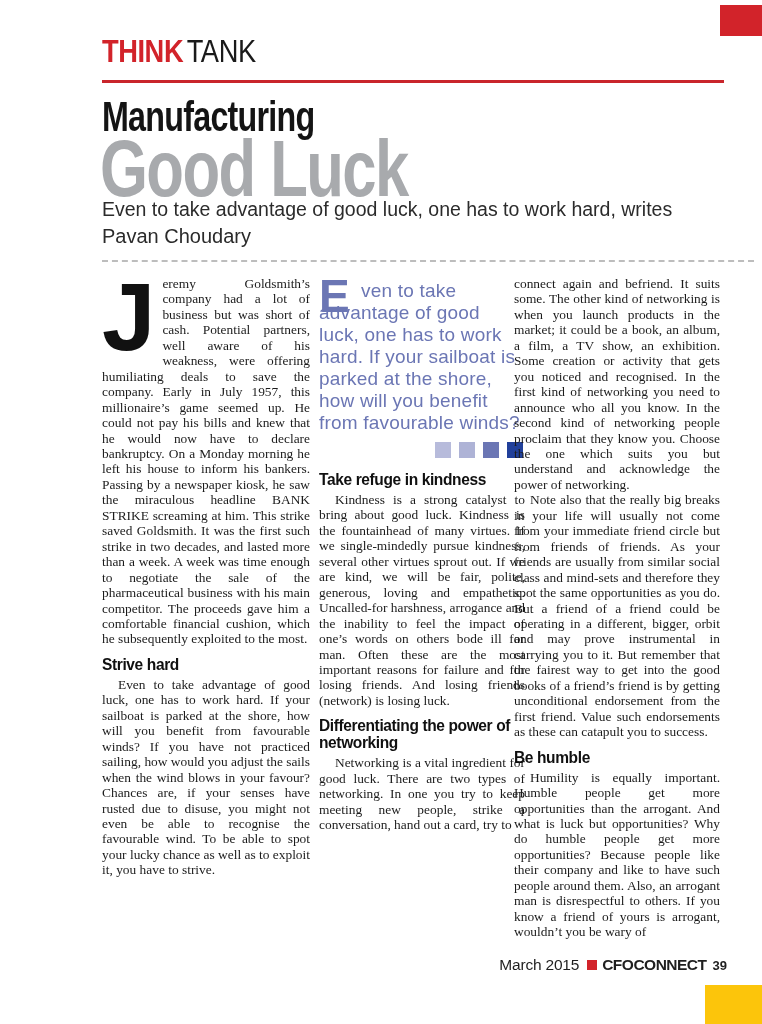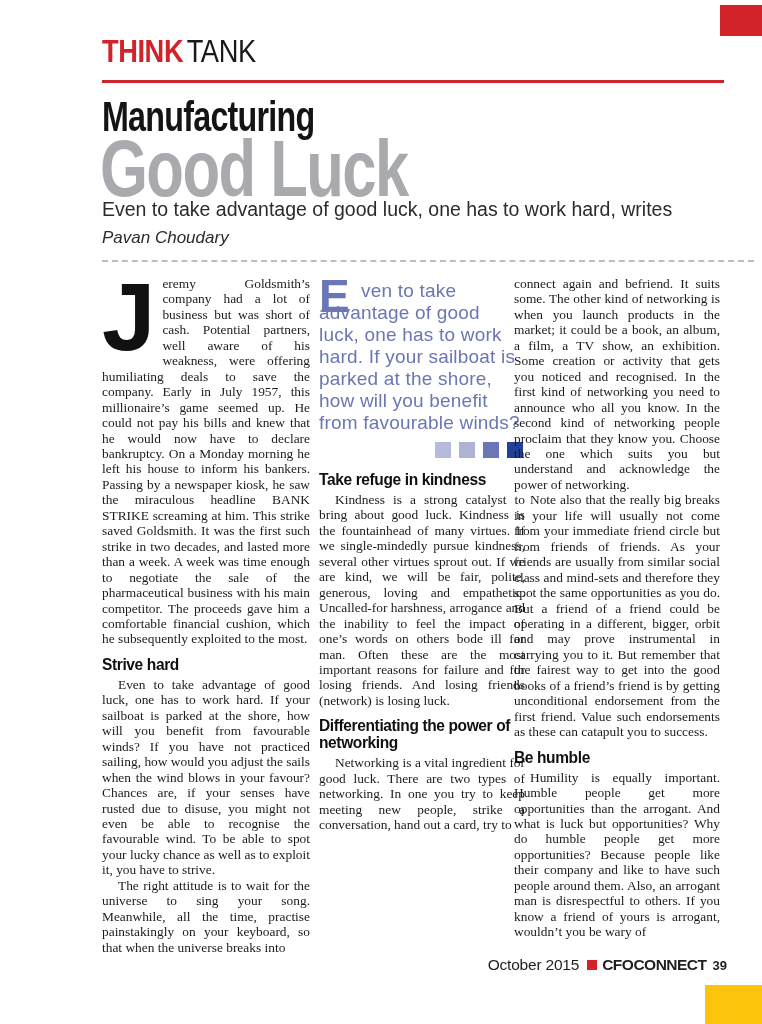--- a/index.html
+++ b/index.html
@@ -17,21 +17,21 @@
   .brand .tank{font-weight:400;color:#1a1a1a;margin-left:4px;}
   .red-rule{position:absolute;left:70px;top:80px;width:622px;height:3px;background:#c9252b;}
 
   
   .kicker{position:absolute;left:70px;top:94px;font-size:43px;line-height:44px;font-weight:700;
           color:#141414;letter-spacing:-1px;transform:scaleX(0.75);transform-origin:left;white-space:nowrap;}
   .main-title{position:absolute;left:68px;top:133px;font-size:79px;line-height:72px;font-weight:700;
           color:#a8aaad;letter-spacing:-2px;transform:scaleX(0.78);transform-origin:left;white-space:nowrap;}
 
   .byline{position:absolute;left:70px;top:196px;width:620px;color:#2b2b2b;font-size:19.5px;line-height:27px;}
-  .byline .author{font-size:17px;font-style:italic;}
+  .byline .author{font-size:20px;}
 
   .dash-rule{position:absolute;left:70px;top:260px;width:652px;border-top:2px dashed #bdbdbd;}
 
   
   .col{position:absolute;top:276px;height:682px;overflow:hidden;
        font-family:"Liberation Serif",serif;font-size:13.4px;line-height:15.45px;
        text-align:justify;color:#1b1b1b;}
   #col1{left:70px;width:208px;}
   #col2{left:287px;width:206px;}
   #col3{left:482px;width:206px;}
@@ -80,21 +80,20 @@
     <span>Even to take advantage of good luck, one has to work hard, writes</span><br>
     <span class="author">Pavan Choudary</span>
   </div>
 
   <div class="dash-rule"></div>
 
   <div id="col1" class="col">
     <p><span class="jdrop">J</span><span>eremy Goldsmith’s company had a lot of business but was short of cash. Potential partners, well aware of his weakness, were offering humiliating deals to save the company. Early in July 1957, this millionaire’s game seemed up. He could not pay his bills and knew that he would now have to declare bankruptcy. On a Monday morning he left his house to inform his bankers. Passing by a newspaper kiosk, he saw the miraculous headline BANK STRIKE screaming at him. This strike saved Goldsmith. It was the first such strike in two decades, and lasted more than a week. A week was time enough to negotiate the sale of the pharmaceutical business with his main competitor. The proceeds gave him a comfortable financial cushion, which he subsequently exploited to the most.</span></p>
     <h3 class="sechead">Strive hard</h3>
     <p class="indent">Even to take advantage of good luck, one has to work hard. If your sailboat is parked at the shore, how will you benefit from favourable winds? If you have not practiced sailing, how would you adjust the sails when the wind blows in your favour? Chances are, if your senses have rusted due to disuse, you might not even be able to recognise the favourable wind. To be able to spot your lucky chance as well as to exploit it, you have to strive.</p>
-    <p class="indent">The right attitude is to wait for the universe to sing your song. Meanwhile, all the time, practise painstakingly on your keyboard, so that when the universe breaks into</p>
   </div>
 
   <div id="col2" class="col">
     <div class="quote">
       <span class="qdrop">E</span><span>ven to take advantage of good luck, one has to work hard. If your sailboat is parked at the shore, how will you benefit from favourable winds?</span>
     </div>
     <div class="squares">
         <div class="sq" style="background: rgb(183, 187, 219);"></div>
         <div class="sq" style="background: rgb(174, 179, 214);"></div>
         <div class="sq" style="background: rgb(107, 118, 180);"></div>
@@ -107,18 +106,18 @@
   </div>
 
   <div id="col3" class="col">
     <p>connect again and befriend. It suits some. The other kind of networking is when you launch products in the market; it could be a book, an album, a film, a TV show, an exhibition. Some creation or activity that gets you noticed and recognised. In the first kind of networking you need to announce who all you know. In the second kind of networking people proclaim that they know you. Choose the one which suits you but understand and acknowledge the power of networking.</p>
     <p class="indent">Note also that the really big breaks in your life will usually not come from your immediate friend circle but from friends of friends. As your friends are usually from similar social class and mind-sets and therefore they spot the same opportunities as you do. But a friend of a friend could be operating in a different, bigger, orbit and may prove instrumental in carrying you to it. But remember that the fairest way to get into the good books of a friend’s friend is by getting unconditional endorsement from the first friend. Value such endorsements as these can catapult you to success.</p>
     <h3 class="sechead">Be humble</h3>
     <p class="indent">Humility is equally important. Humble people get more opportunities than the arrogant. And what is luck but opportunities? Why do humble people get more opportunities? Because people like their company and like to have such people around them. Also, an arrogant man is disrespectful to others. If you know a friend of yours is arrogant, wouldn’t you be wary of</p>
   </div>
 
   <div class="footer">
-    <span class="date">October 2015</span><span class="fsq"></span><span class="cfo">CFO</span><span class="connect">CONNECT</span><span class="pagenum">39</span>
+    <span class="date">March 2015</span><span class="fsq"></span><span class="cfo">CFO</span><span class="connect">CONNECT</span><span class="pagenum">39</span>
   </div>
 
   <div class="tab-yellow"></div>
 
 </div>
 
 </body></html>

